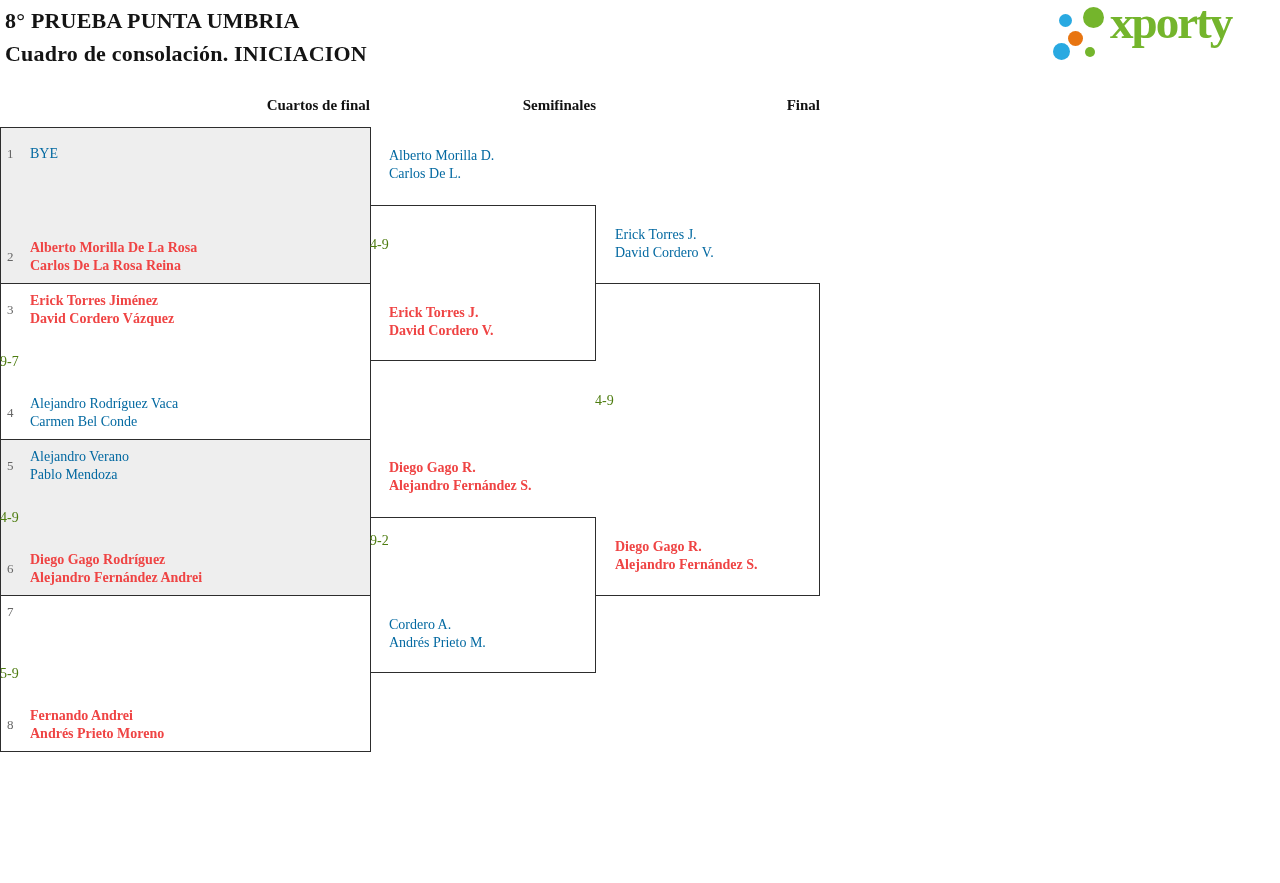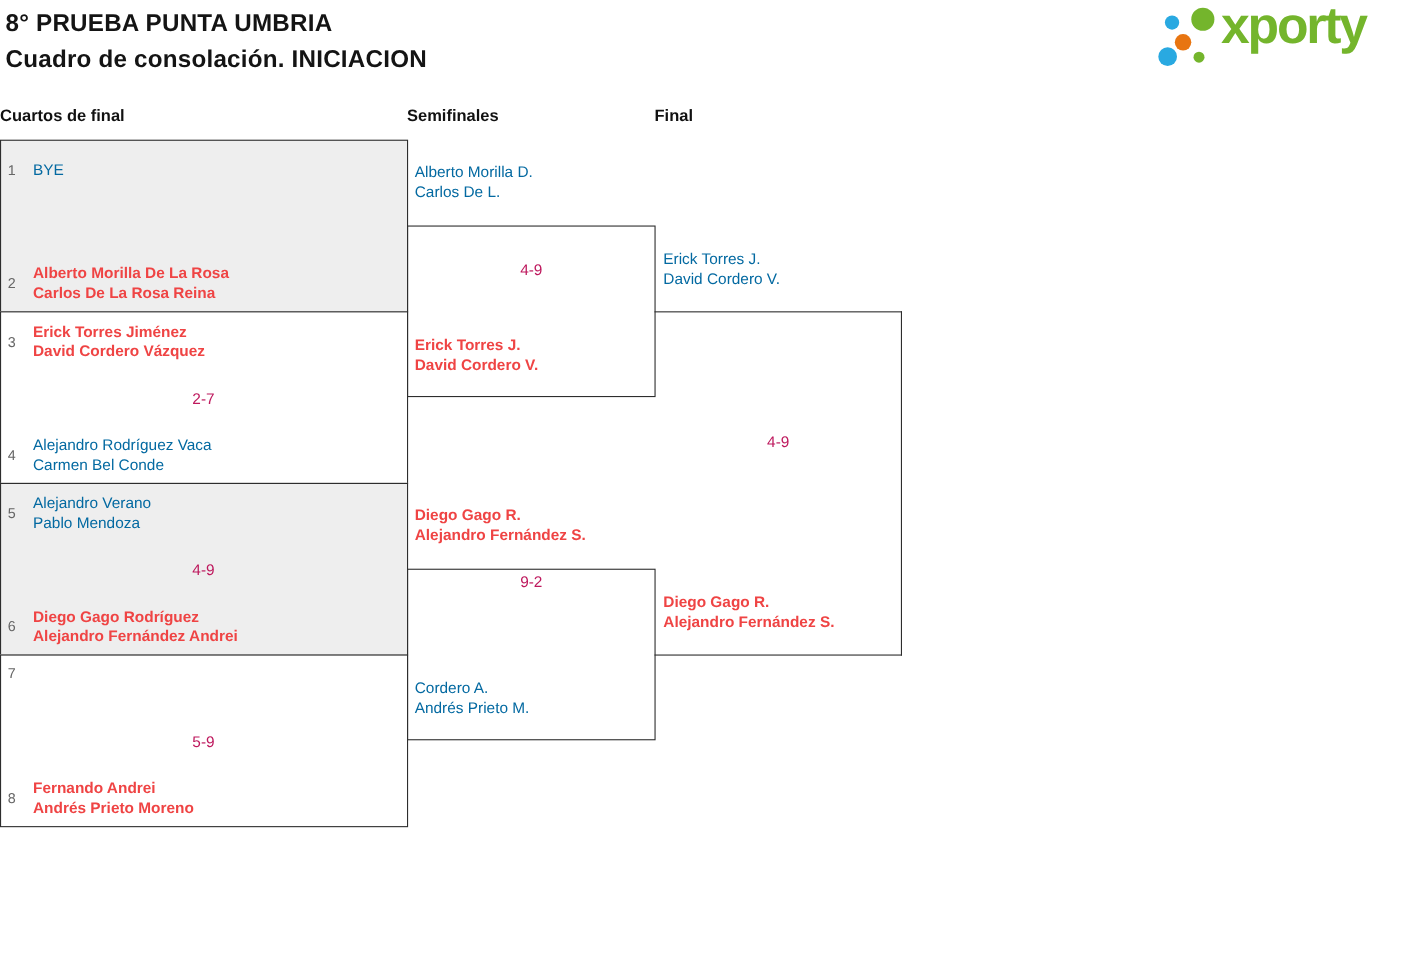--- a/index.html
+++ b/index.html
@@ -1,34 +1,34 @@
 <!DOCTYPE html>
 <html><head>
 <meta charset="utf-8">
 <style>
   html,body{margin:0;padding:0;background:#ffffff;}
   #page{position:relative;width:1280px;height:769px;background:#ffffff;overflow:hidden;
-        font-family:Liberation Sans, sans-serif;}
+        font-family:Liberation Serif, serif;}
 
   
   .title{position:absolute;left:5px;top:4px;font-size:22px;line-height:33px;
          font-weight:700;color:#141414;letter-spacing:.2px;}
   .logo{position:absolute;left:1048px;top:0;width:230px;height:72px;}
   .logo-mark{position:absolute;left:0;top:5px;width:62px;height:62px;}
   .dot{position:absolute;border-radius:50%;}
   .dot-green-lg{left:35px;top:2px;width:21px;height:21px;background:#74b52c;}
   .dot-blue-sm{left:11px;top:9px;width:13px;height:13px;background:#29a9e1;}
   .dot-orange{left:20px;top:26px;width:15px;height:15px;background:#e87511;}
   .dot-blue-lg{left:5px;top:38px;width:17px;height:17px;background:#29a9e1;}
   .dot-green-sm{left:37px;top:42px;width:10px;height:10px;background:#74b52c;}
   .logo-text{position:absolute;left:62px;top:-5px;font-size:47px;font-weight:700;
              letter-spacing:-2px;color:#74b52c;}
 
   
-  .round-header{position:absolute;top:97px;text-align:left;font-size:15px;
+  .round-header{position:absolute;top:97px;text-align:right;font-size:15px;
                 font-weight:700;color:#111;}
   .rh-qf{left:0;width:370px;}
   .rh-sf{left:370px;width:226px;}
   .rh-f{left:595px;width:225px;}
 
   
   .box{position:absolute;box-sizing:border-box;border:1px solid #2d2d2d;background:#ffffff;}
   .box.shaded{background:#eeeeee;}
   .qf-box{left:0;width:371px;height:157px;}
   .qf1{top:127px;} .qf2{top:283px;} .qf3{top:439px;} .qf4{top:595px;}
@@ -36,26 +36,26 @@
   .sf1{top:205px;} .sf2{top:517px;}
   .final-box{left:595px;top:283px;width:225px;height:313px;border-left:none;background:transparent;}
 
   
   .entry{position:absolute;left:7px;display:flex;align-items:center;gap:9px;}
   .seed{font-size:13px;color:#666;min-width:14px;text-align:left;}
   .nl{font-size:14px;line-height:18px;color:#0369a1;white-space:nowrap;}
   .winner .nl{font-weight:700;color:#ef4444;}
 
   
-  .pair{position:absolute;}
+  .pair{position:absolute;margin-left:12px;}
   .pair-sf{left:377px;}
   .pair-f{left:603px;}
 
   
-  .score{position:absolute;font-size:14px;line-height:18px;color:#be185d;text-align:center;}
+  .score{position:absolute;font-size:14px;line-height:18px;color:#4d7c0f;}
   .score-qf{left:0;width:370px;}
   .score-sf{left:370px;width:226px;}
   .score-f{left:595px;width:225px;}
 </style>
 </head>
 <body>
 
 <div id="page">
 
   <div class="title">
@@ -169,20 +169,20 @@
   <div class="pair pair-f" style="top:226px">
     <div class="nl">Erick Torres J.</div>
     <div class="nl">David Cordero V.</div>
   </div>
 
   <div class="pair pair-f winner" style="top:538px">
     <div class="nl">Diego Gago R.</div>
     <div class="nl">Alejandro Fernández S.</div>
   </div>
 
-  <div class="score score-qf" style="top:353px">2-7</div>
+  <div class="score score-qf" style="top:353px">9-7</div>
   <div class="score score-qf" style="top:509px">4-9</div>
   <div class="score score-qf" style="top:665px">5-9</div>
   <div class="score score-sf" style="top:236px">4-9</div>
-  <div class="score score-sf" style="top:520px">9-2</div>
+  <div class="score score-sf" style="top:532px">9-2</div>
   <div class="score score-f" style="top:392px">4-9</div>
 
 </div>
 
 </body></html>

